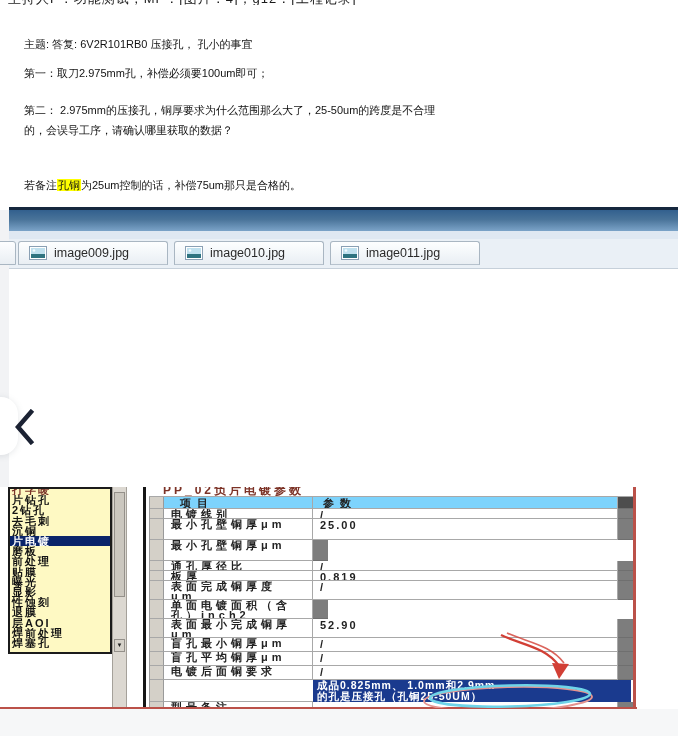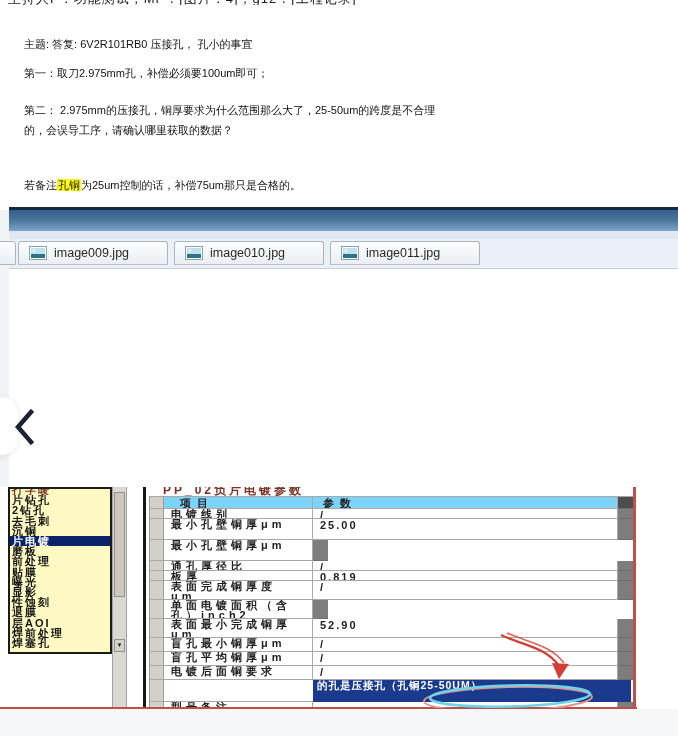--- a/index.html
+++ b/index.html
@@ -240,20 +240,21 @@
           <div class="c-gut"></div>
           <div class="c-lab">电镀后面铜要求μm</div>
           <div class="c-val">/</div>
           <div class="c-dark"></div>
         </div>
         <div class="ss-row" style="height: 22px;">
           <div class="c-gut"></div>
           <div class="c-val"></div>
           <div class="c-dark"></div>
           <div class="ss-note" style="background: rgb(26, 58, 142);">
+            <div>成品0.825mm、 1.0mm和2.9mm</div>
             <div>的孔是压接孔（孔铜25-50UM）</div>
           </div>
         </div>
         <div class="ss-row" style="height: 7px;">
           <div class="c-gut"></div>
           <div class="c-lab">型号备注</div>
           <div class="c-val"></div>
           <div class="c-dark"></div>
         </div>
       </div>

